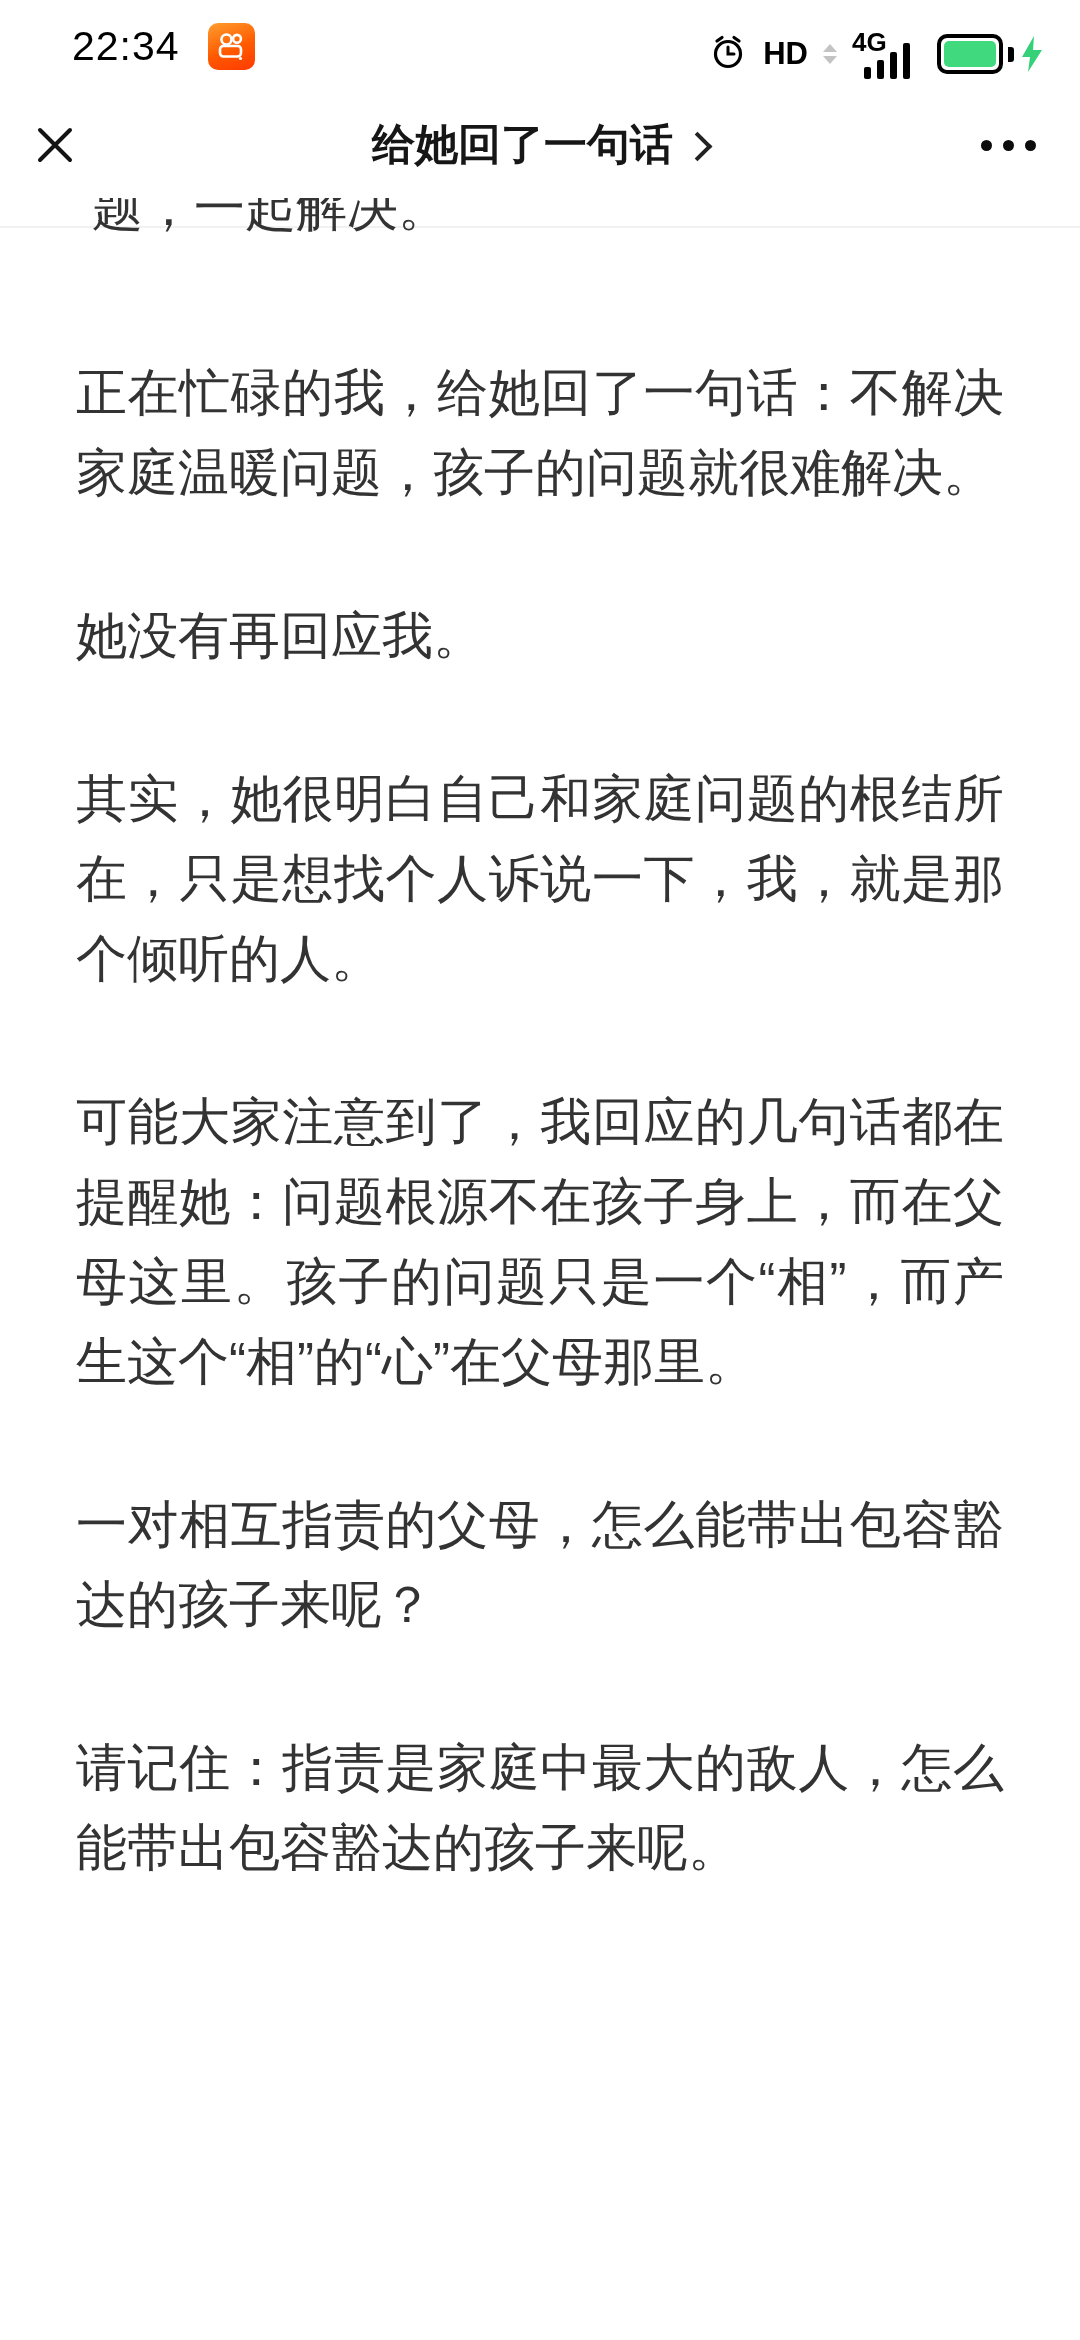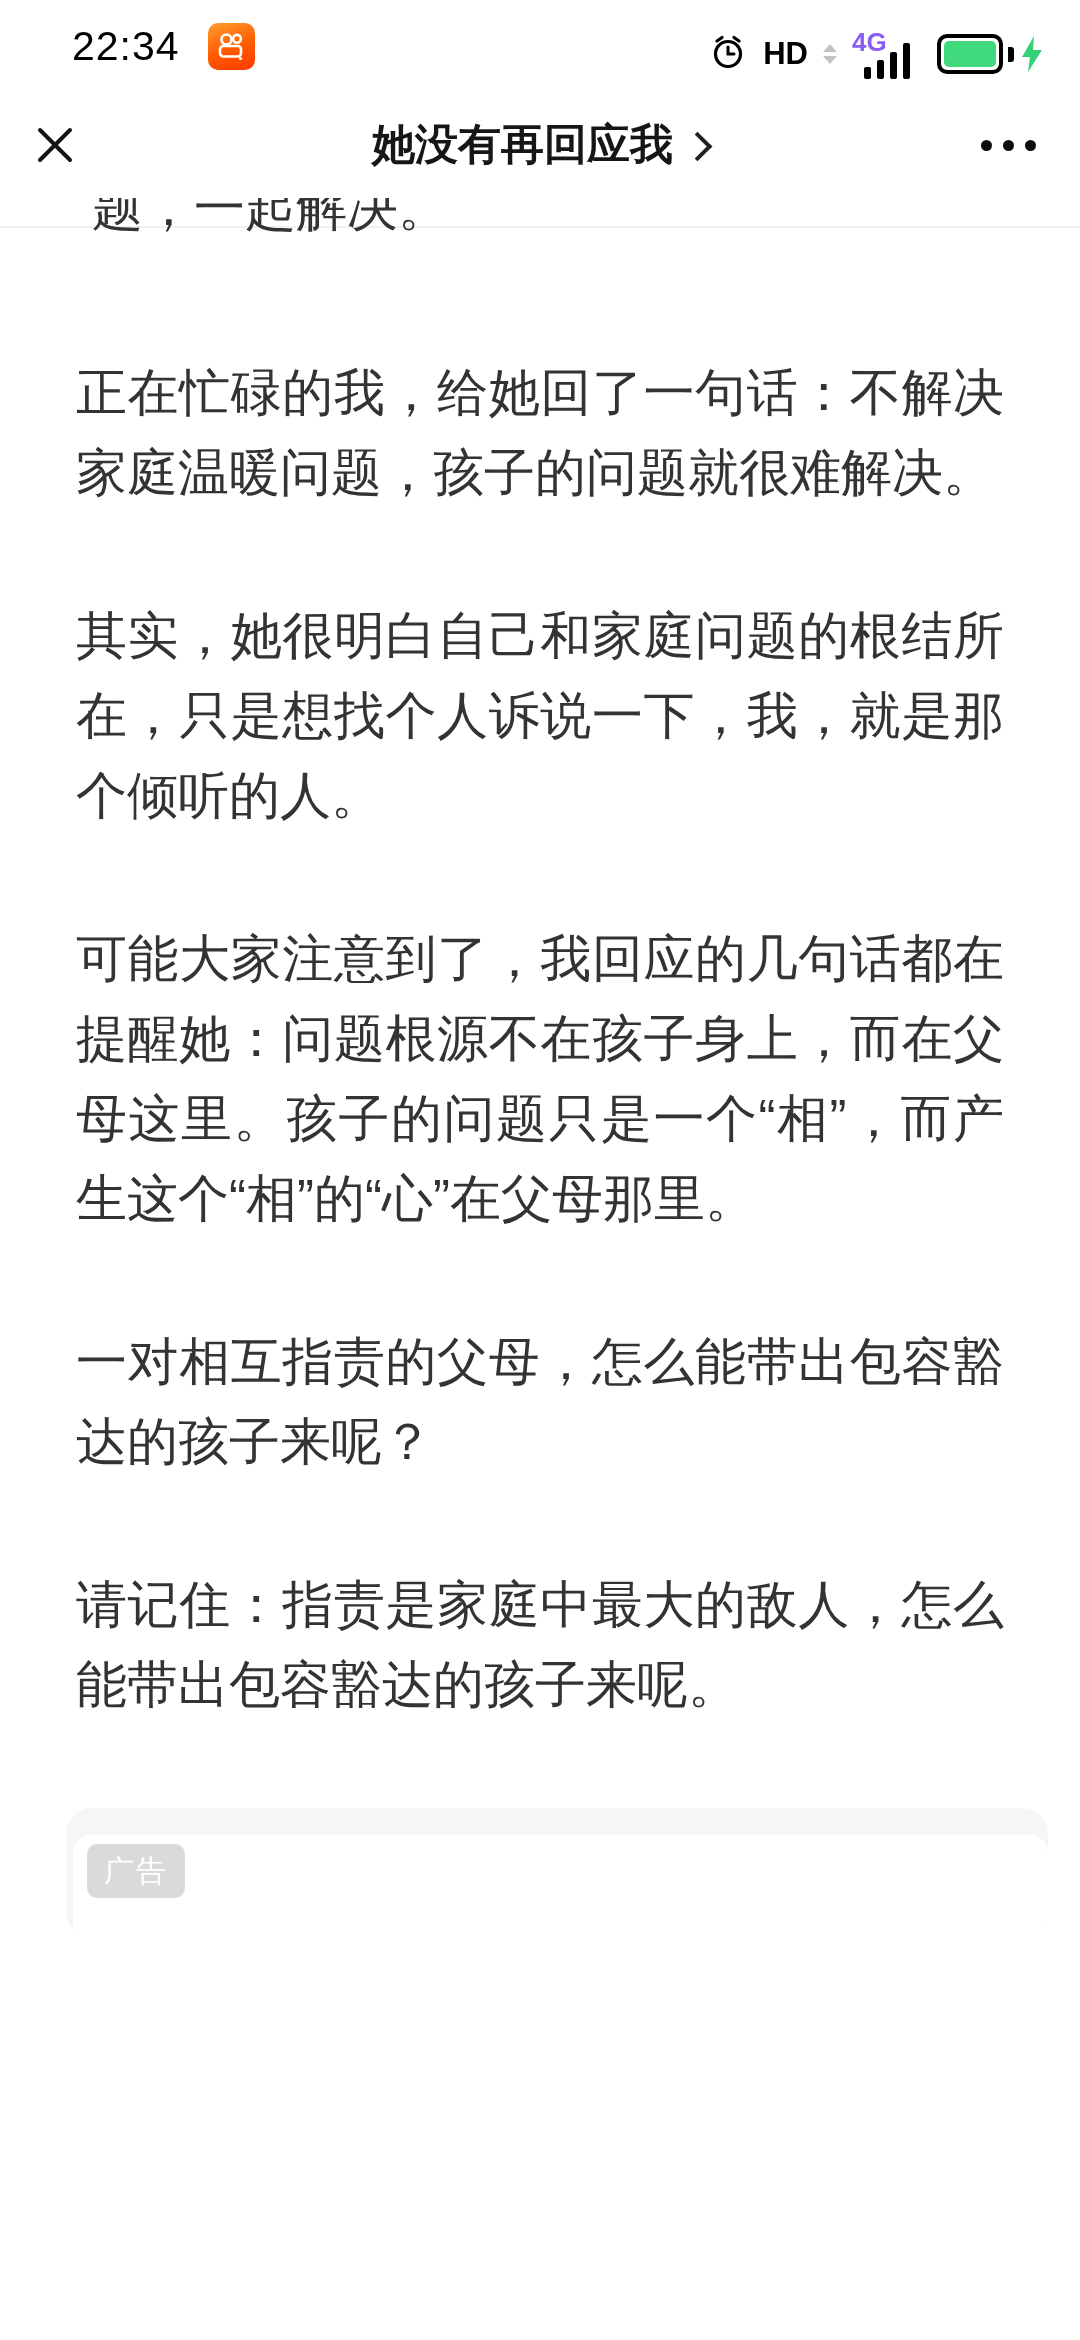--- a/index.html
+++ b/index.html
@@ -10,21 +10,21 @@
   .status-bar{position:absolute;top:0;left:0;right:0;height:92px;display:flex;align-items:center;justify-content:space-between;padding:0 34px 0 72px;box-sizing:border-box;background:#fff;}
   .sb-left{display:flex;align-items:center;gap:28px;}
   .sb-time{font-size:41px;font-weight:500;color:#000;letter-spacing:1px;}
   .ks-badge{width:47px;height:47px;border-radius:10px;background:linear-gradient(160deg,#ff9d2e 0%,#ff5a00 55%,#ff3a00 100%);display:flex;align-items:center;justify-content:center;}
   .sb-right{display:flex;align-items:center;gap:15px;margin-top:16px;}
   .hd-label{font-size:31px;font-weight:700;color:#000;}
   .updown{display:flex;flex-direction:column;align-items:center;gap:4px;}
   .updown .up{width:0;height:0;border-left:7px solid transparent;border-right:7px solid transparent;border-bottom:8px solid #c3c3c3;}
   .updown .down{width:0;height:0;border-left:7px solid transparent;border-right:7px solid transparent;border-top:8px solid #c3c3c3;}
   .net{position:relative;width:66px;height:54px;}
-  .net-label{position:absolute;top:0;left:0;font-size:26px;font-weight:700;color:#8b5cf6;}
+  .net-label{position:absolute;top:0;left:0;font-size:26px;font-weight:700;color:#000000;}
   .net-bars{position:absolute;left:12px;bottom:2px;display:flex;align-items:flex-end;gap:6px;}
   .net-bars span{display:block;width:7px;background:#000;border-radius:2px;}
   .battery-wrap{display:flex;align-items:center;gap:4px;margin-left:4px;}
   .battery{position:relative;width:58px;height:32px;border:4px solid #000;border-radius:10px;}
   .battery-fill{position:absolute;inset:3px;background:#41d97e;border-radius:5px;}
   .battery-nub{width:6px;height:15px;background:#000;border-radius:0 3px 3px 0;margin-left:1px;}
 
   
   .nav-header{position:absolute;top:92px;left:0;right:0;height:106px;background:#fff;display:flex;align-items:center;justify-content:space-between;padding:0 44px 0 34px;box-sizing:border-box;}
   .title-wrap{position:absolute;left:50%;transform:translateX(-50%);display:flex;align-items:center;gap:14px;white-space:nowrap;}
@@ -107,34 +107,35 @@
     </div>
   </div>
 
   <div class="nav-header">
     <span style="display:flex;">
       <svg width="42" height="42" viewBox="0 0 42 42">
         <path d="M6 6 L36 36 M36 6 L6 36" stroke="#141414" stroke-width="4" stroke-linecap="round"></path>
       </svg>
     </span>
     <span class="title-wrap">
-      <span class="title-text">她没有再回应我</span>
+      <span class="title-text">给她回了一句话</span>
       <span class="chev"></span>
     </span>
     <span class="more-dots">
         <i></i>
         <i></i>
         <i></i>
       </span>
   </div>
 
   <div class="content">
     <div class="content-divider"></div>
     <p class="clipped">题，一起解决。</p>
     <p>正在忙碌的我，给她回了一句话：不解决家庭温暖问题，孩子的问题就很难解决。</p>
+    <p>她没有再回应我。</p>
     <p>其实，她很明白自己和家庭问题的根结所在，只是想找个人诉说一下，我，就是那个倾听的人。</p>
     <p>可能大家注意到了，我回应的几句话都在提醒她：问题根源不在孩子身上，而在父母这里。孩子的问题只是一个“相”，而产生这个“相”的“心”在父母那里。</p>
     <p>一对相互指责的父母，怎么能带出包容豁达的孩子来呢？</p>
     <p>请记住：指责是家庭中最大的敌人，怎么能带出包容豁达的孩子来呢。</p>
 
     <div class="ad-card">
       <div class="ad-inner">
         <div class="ad-badge">广告</div>
       </div>
     </div>

